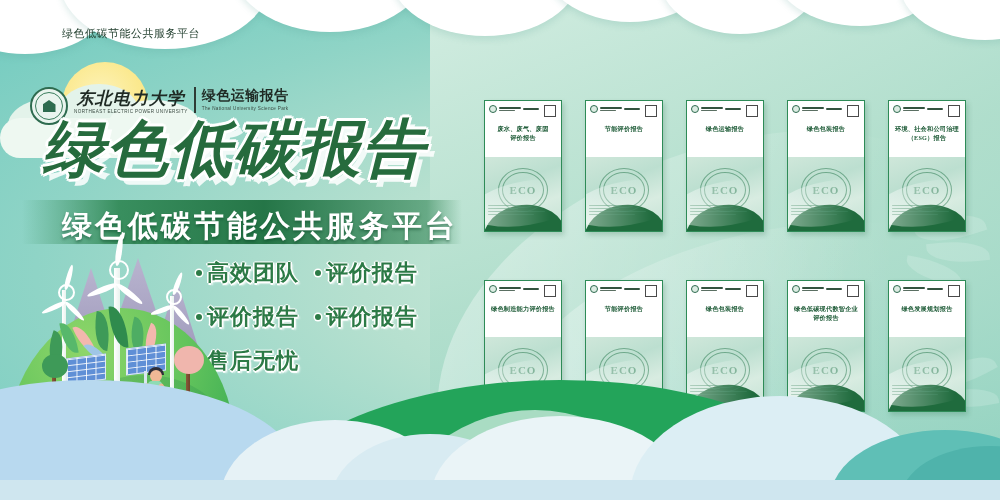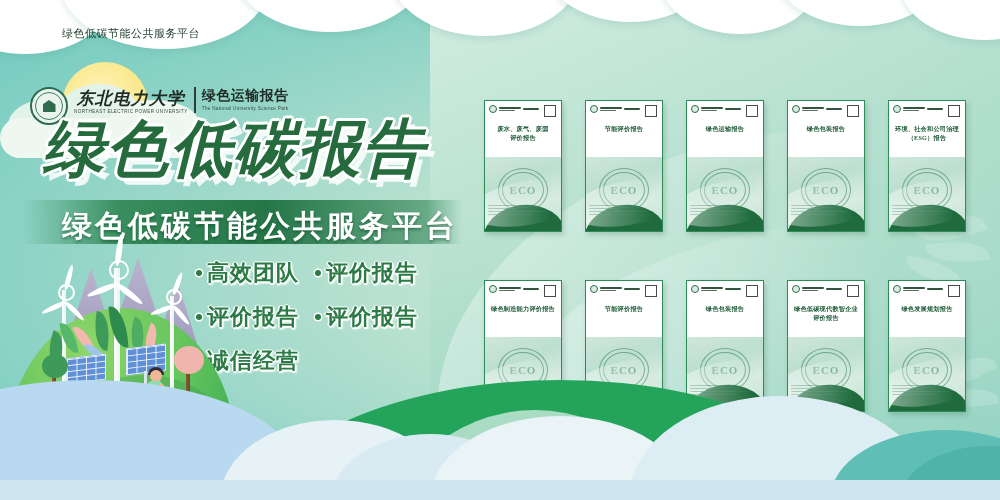--- a/index.html
+++ b/index.html
@@ -237,21 +237,21 @@
         <span>评价报告</span>
       </div>
       <div class="feat">
         <span class="dot"></span>
         <span>评价报告</span>
       </div>
     </div>
     <div class="feat-row">
       <div class="feat">
         <span class="dot"></span>
-        <span>诚信经营</span>
+        <span>售后无忧</span>
       </div>
     </div>
   </div>
 
   <div class="hill-wrap">
     <div class="water"></div>
 
     <div class="mtn" style="left:70px;top:18px;width:62px;height:96px;"></div>
     <div class="mtn" style="left:110px;top:8px;width:76px;height:112px;"></div>
     <div class="mtn" style="left:160px;top:30px;width:54px;height:86px;"></div>

